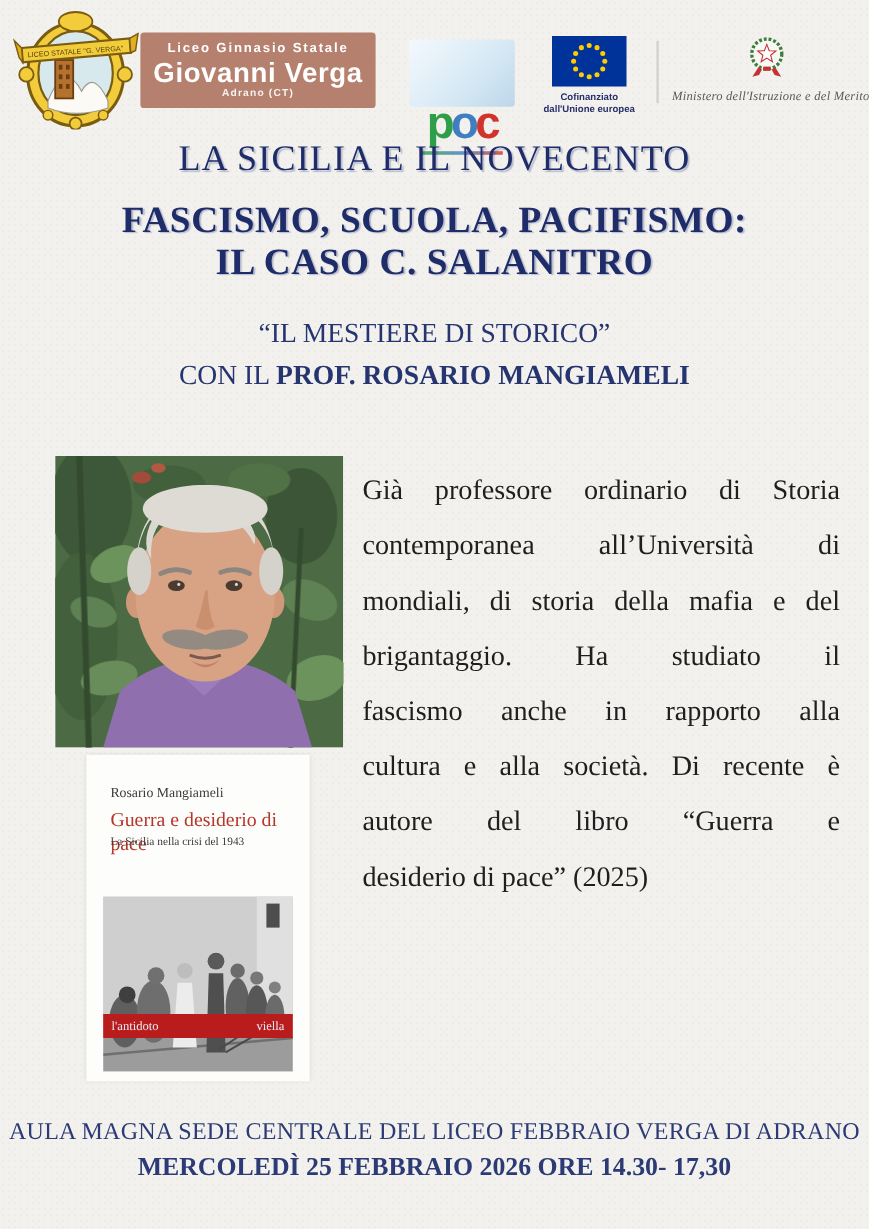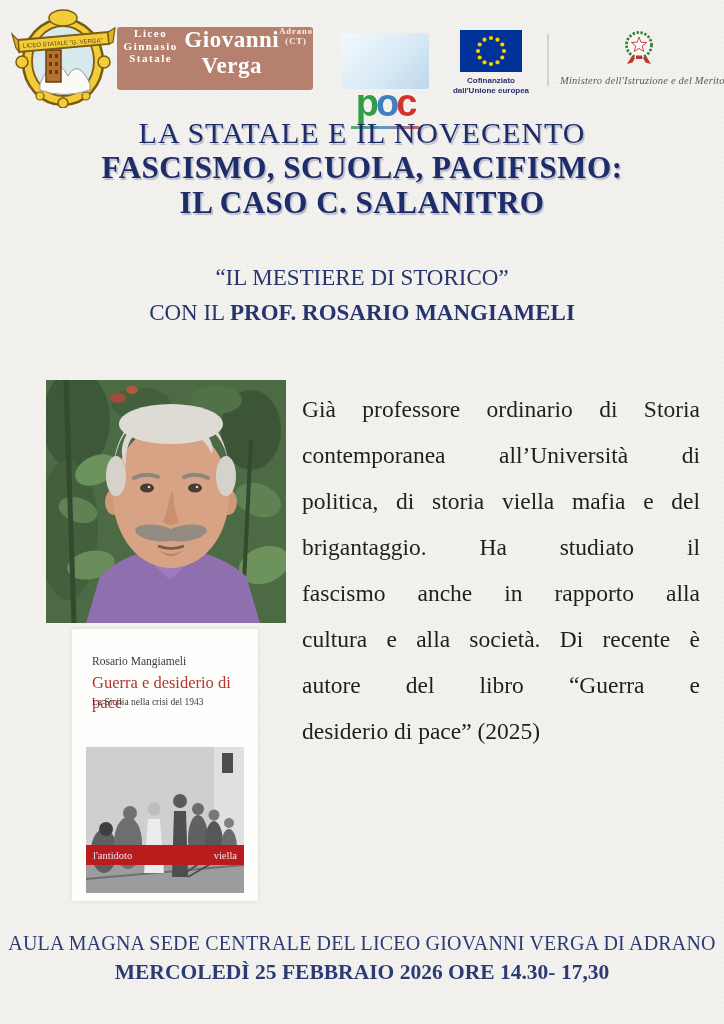--- a/index.html
+++ b/index.html
@@ -14,22 +14,22 @@
     background-image:radial-gradient(rgba(0,0,0,0.02) 1px, transparent 1px);
     background-size:5px 5px;
   }
 
   
   .header { position:absolute; top:0; left:0; width:724px; height:112px; }
   .crest { position:absolute; left:10px; top:4px; width:106px; height:104px; }
   .school-box {
     position:absolute; left:117px; top:27px; width:196px; height:63px;
     background:#b5806e; border-radius:3px; color:#fff;
-    font-family:Liberation Serif, serif; text-align:center;
-    display:flex; flex-direction:row; justify-content:center; line-height:1.15;
+    font-family:Liberation Sans, sans-serif; text-align:center;
+    display:flex; flex-direction:column; justify-content:center; line-height:1.15;
   }
   .school-box .l1 { font-size:11px; font-weight:700; letter-spacing:1.5px; }
   .school-box .l2 { font-size:23px; font-weight:700; letter-spacing:0.5px; }
   .school-box .l3 { font-size:8.5px; font-weight:700; letter-spacing:1px; opacity:0.9; }
 
   .poc-logo {
     position:absolute; left:341px; top:33px; width:88px; height:56px;
     background:linear-gradient(135deg,#f3f9fd 0%, #d9eaf5 55%, #bcd7ea 100%);
     border-radius:3px; text-align:center;
     font-family:"Liberation Sans", sans-serif;
@@ -48,21 +48,21 @@
 
   .ministry-block { position:absolute; left:560px; top:26px; width:158px; text-align:center; }
   .ministry-emblem { width:44px; height:46px; display:block; margin:0 auto; }
   .ministry-label { margin-top:3px; font-style:italic; font-size:10.5px; color:#5a5a5a; letter-spacing:0.2px; white-space:nowrap; }
 
   
   .title-block { position:absolute; top:116px; left:0; width:724px; text-align:center;
     color:#1e2c6a; text-shadow:1.5px 1.5px 1px rgba(30,44,106,0.28); }
   .title-block .t1 { font-size:30px; letter-spacing:1px; }
   .title-block .t2, .title-block .t3 { font-size:31px; font-weight:700; letter-spacing:0.5px; line-height:1.12; }
-  .title-block .t2 { margin-top:1px; }
+  .title-block .t2 { margin-top:16px; }
 
   .seminar-block { position:absolute; top:256px; left:0; width:724px; text-align:center; color:#26356f; }
   .seminar-block .s1 { font-size:23px; }
   .seminar-block .s2 { font-size:23px; margin-top:9px; }
   .seminar-block .s3 { font-size:23px; margin-top:9px; }
   .seminar-block .s3 b { font-weight:700; }
 
   
   .main { position:absolute; top:380px; left:46px; right:24px; display:flex; }
   .left-col { width:240px; flex:0 0 240px; }
@@ -162,21 +162,21 @@
         <polygon points="22,11 24,16.25 29.6,16.5 25.2,20.05 26.7,25.5 22,22.4 17.3,25.5 18.77,20.05 14.4,16.5 20,16.25" fill="#ffffff" stroke="#c23333" stroke-width="0.9"></polygon>
         <path d="M15,30 L10,38 L15.5,36.5 L18,32 Z" fill="#c23333"></path>
         <path d="M29,30 L34,38 L28.5,36.5 L26,32 Z" fill="#c23333"></path>
         <rect x="19" y="29.5" width="6" height="3.5" fill="#c23333"></rect>
       </svg>
       <div class="ministry-label">Ministero dell'Istruzione e del Merito</div>
     </div>
   </div>
 
   <div class="title-block">
-    <div class="t1">LA STATALE E IL NOVECENTO</div>
+    <div class="t1">LA SICILIA E IL NOVECENTO</div>
     <div class="t2">FASCISMO, SCUOLA, PACIFISMO:</div>
     <div class="t3">IL CASO C. SALANITRO</div>
   </div>
 
   <div class="seminar-block">
     <div class="s2">“IL MESTIERE DI STORICO”</div>
     <div class="s3"><span>CON IL </span><b>PROF. ROSARIO MANGIAMELI</b></div>
   </div>
 
   <div class="main">
@@ -257,27 +257,27 @@
             <span>l'antidoto</span>
             <span>viella</span>
           </div>
         </div>
       </div>
     </div>
 
     <div class="right-col">
       <div class="bio-line">Già professore ordinario di Storia</div>
       <div class="bio-line">contemporanea all’Università di</div>
-      <div class="bio-line">politica, di storia viella mafia e del</div>
+      <div class="bio-line">mondiali, di storia della mafia e del</div>
       <div class="bio-line">brigantaggio. Ha studiato il</div>
       <div class="bio-line">fascismo anche in rapporto alla</div>
       <div class="bio-line">cultura e alla società. Di recente è</div>
       <div class="bio-line">autore del libro “Guerra e</div>
       <div class="bio-line last">desiderio di pace” (2025)</div>
     </div>
   </div>
 
   <div class="footer">
-    <div class="f1">AULA MAGNA SEDE CENTRALE DEL LICEO GIOVANNI VERGA DI ADRANO</div>
+    <div class="f1">AULA MAGNA SEDE CENTRALE DEL LICEO FEBBRAIO VERGA DI ADRANO</div>
     <div class="f2">MERCOLEDÌ 25 FEBBRAIO  2026 ORE 14.30- 17,30</div>
   </div>
 
 </div>
 
 </body></html>

